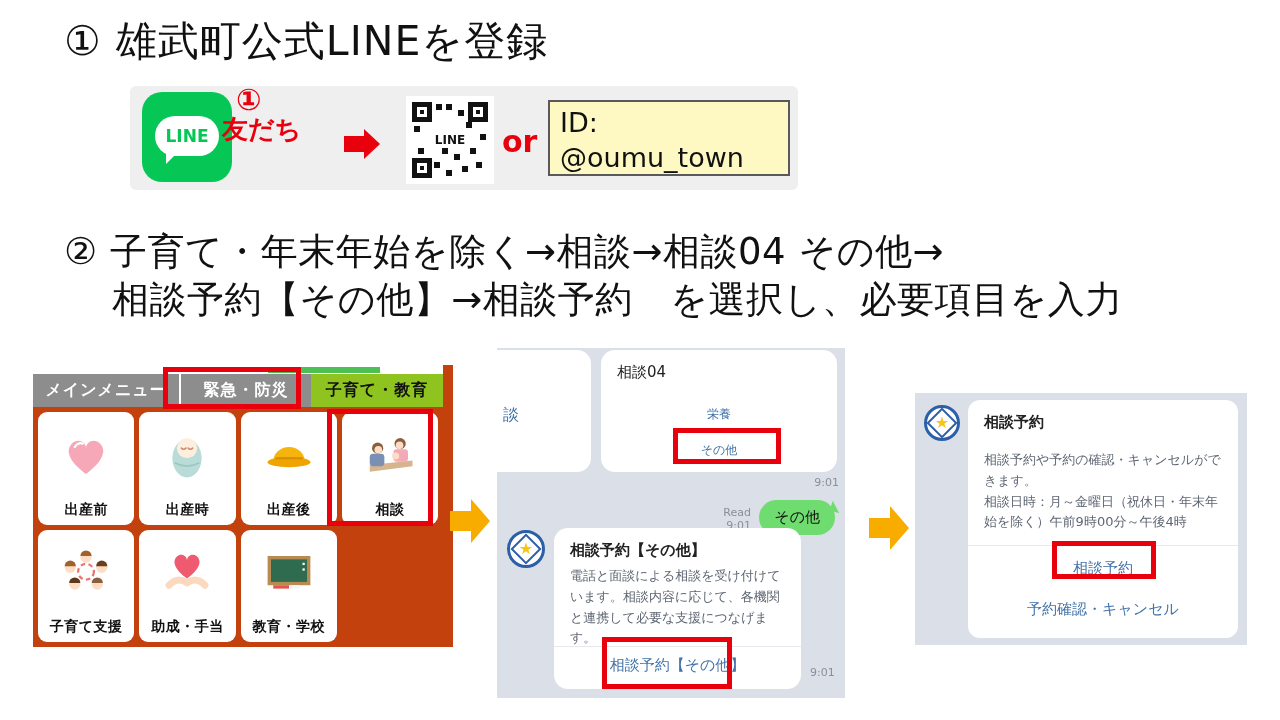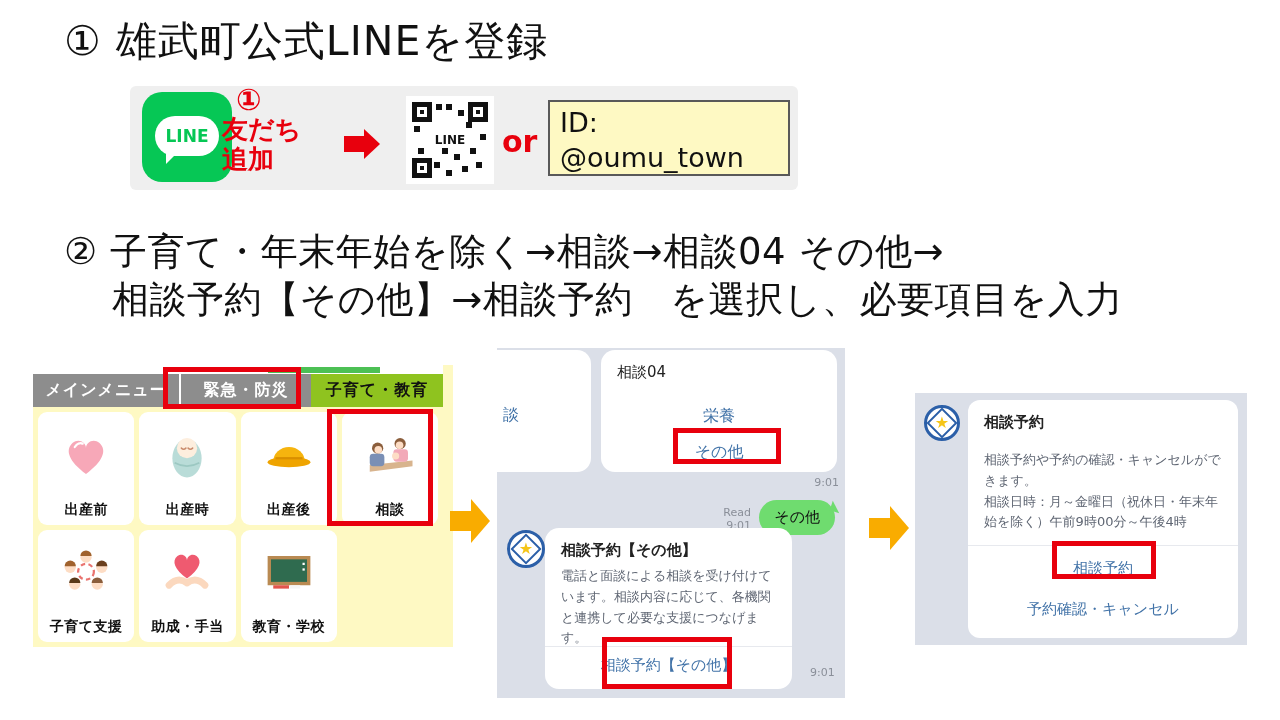--- a/index.html
+++ b/index.html
@@ -36,21 +36,21 @@
                   18px 50px #111,34px 44px #111,-2px 58px #111,26px 62px #111,40px 58px #111,
                   10px 66px #111,44px 30px #111,-18px 44px #111; }
   .qr .qr-label { position:absolute; left:50%; top:50%; transform:translate(-50%,-50%);
        background:#fff; padding:0 2px; font-size:12px; font-weight:bold; color:#111; }
   .or-label { left:372px; top:38px; color:#e8000d; font-size:30px; font-weight:bold; }
   .id-box { left:418px; top:14px; width:242px; height:76px; background:#fef9c3; border:2px solid #595959;
             padding:3px 10px; }
   .id-box div { font-size:27px; color:#111; line-height:35px; white-space:nowrap; }
 
   
-  .shot1 { left:33px; top:365px; width:420px; height:282px; background:#fef9c3; }
+  .shot1 { left:33px; top:365px; width:420px; height:282px; background:#c2410c; }
   .shot1-topstrip { left:0; top:0; width:410px; height:9px; background:#fff; }
   .shot1-greenseg { left:235px; top:2px; width:112px; height:6px; background:#4cc054; }
   .tabbar { left:0; top:9px; width:410px; height:33px; display:flex; }
   .tab { display:flex; align-items:center; justify-content:center; font-size:16px; font-weight:bold;
          background:#8d8d8d; color:#fff; letter-spacing:1px; }
   .tab.t1 { width:146px; } .tab.t2 { width:132px; } .tab.t3 { width:132px; border-left:2px solid #fff; }
   .tab.active { background:#8fc31f; color:#111; }
   .menu-grid { left:0; top:42px; width:410px; height:240px; display:grid;
                grid-template-columns:repeat(4,1fr); grid-template-rows:1fr 1fr; gap:5px; padding:5px; }
   .menu-card { background:#fff; border-radius:9px; display:flex; flex-direction:column;
@@ -68,21 +68,21 @@
         border-top:22px solid transparent; border-bottom:22px solid transparent; border-left:19px solid #f9ac00; }
 
   
   .chatbg { background:#dbdfe8; }
   .shot2 { left:497px; top:340px; width:348px; height:358px; }
   .shot2-topstrip { left:0; top:0; width:348px; height:8px; background:#fff; }
   .partial-card { left:0; top:10px; width:94px; height:122px; background:#fff; border-radius:0 14px 14px 0; }
   .partial-link { position:absolute; left:6px; top:55px; color:#4273a8; font-size:16px; }
   .card04 { left:104px; top:10px; width:236px; height:122px; background:#fff; border-radius:14px; }
   .card04-title { position:absolute; left:16px; top:13px; font-size:15px; color:#222; font-weight:500; }
-  .card04-link { position:absolute; left:0; width:100%; text-align:center; color:#4273a8; font-size:16px; }
+  .card04-link { position:absolute; left:0; width:100%; text-align:center; color:#4273a8; font-size:12px; }
   .ts { color:#8a8f99; font-size:11px; }
   .read-block { text-align:right; color:#8a8f99; font-size:11px; line-height:13px; }
   .bubble { background:#6fdc6f; border-radius:18px; padding:8px 15px; font-size:15px; color:#111; }
   .bubble-tail { position:absolute; right:-6px; top:2px; width:0; height:0;
        border-bottom:10px solid #6fdc6f; border-right:10px solid transparent; transform:rotate(18deg); }
   .avatar { width:38px; height:38px; border-radius:50%; background:#fff; border:3px solid #2b5fa8;
             display:flex; align-items:center; justify-content:center; position:relative; }
   .avatar .hex { position:absolute; width:22px; height:22px; border:2px solid #2b5fa8; transform:rotate(45deg); }
   .avatar .star { position:relative; color:#f5c518; font-size:16px; line-height:1; z-index:2; }
   .bot-card { background:#fff; border-radius:14px; }
@@ -102,21 +102,20 @@
 <div class="abs banner">
   <div class="abs line-icon">
     <div class="abs line-bubble">
       <span>LINE</span>
     </div>
     <div class="abs line-tail"></div>
   </div>
   <div class="abs badge-red">①</div>
   <div class="abs friend-label">
     <div>友だち</div>
-    <div>追加</div>
   </div>
   <div class="abs red-arrow-bar"></div>
   <div class="abs red-arrow-head"></div>
   <div class="abs qr">
     <div class="finder" style="left:6px; top:6px;"></div>
     <div class="finder" style="right:6px; top:6px;"></div>
     <div class="finder" style="left:6px; bottom:6px;"></div>
     <div class="dots"></div>
     <div class="qr-label">LINE</div>
   </div>
@@ -254,21 +253,21 @@
     <div>9:01</div>
   </div>
   <div class="abs bubble" style="right:10px; top:160px;">
     <div class="bubble-tail"></div>
     <span>その他</span>
   </div>
   <div class="abs avatar" style="left:10px; top:190px;">
     <div class="hex"></div>
     <div class="star">★</div>
   </div>
-  <div class="abs bot-card" style="left:48px; top:188px; width:247px; height:161px;">
+  <div class="abs bot-card" style="left:57px; top:188px; width:247px; height:161px;">
     <div class="bot-title">相談予約【その他】</div>
     <div class="bot-body">電話と面談による相談を受け付けています。相談内容に応じて、各機関と連携して必要な支援につなげます。</div>
     <div class="divider" style="top:118px;"></div>
     <div class="action-link" style="top:128px;">相談予約【その他】</div>
   </div>
   <div class="abs redbox" style="left:105px; top:297px; width:130px; height:52px;"></div>
   <div class="abs ts" style="left:313px; top:326px;">9:01</div>
 </div>
 
 <div class="abs flow-arrow" style="left:869px; top:506px;">

